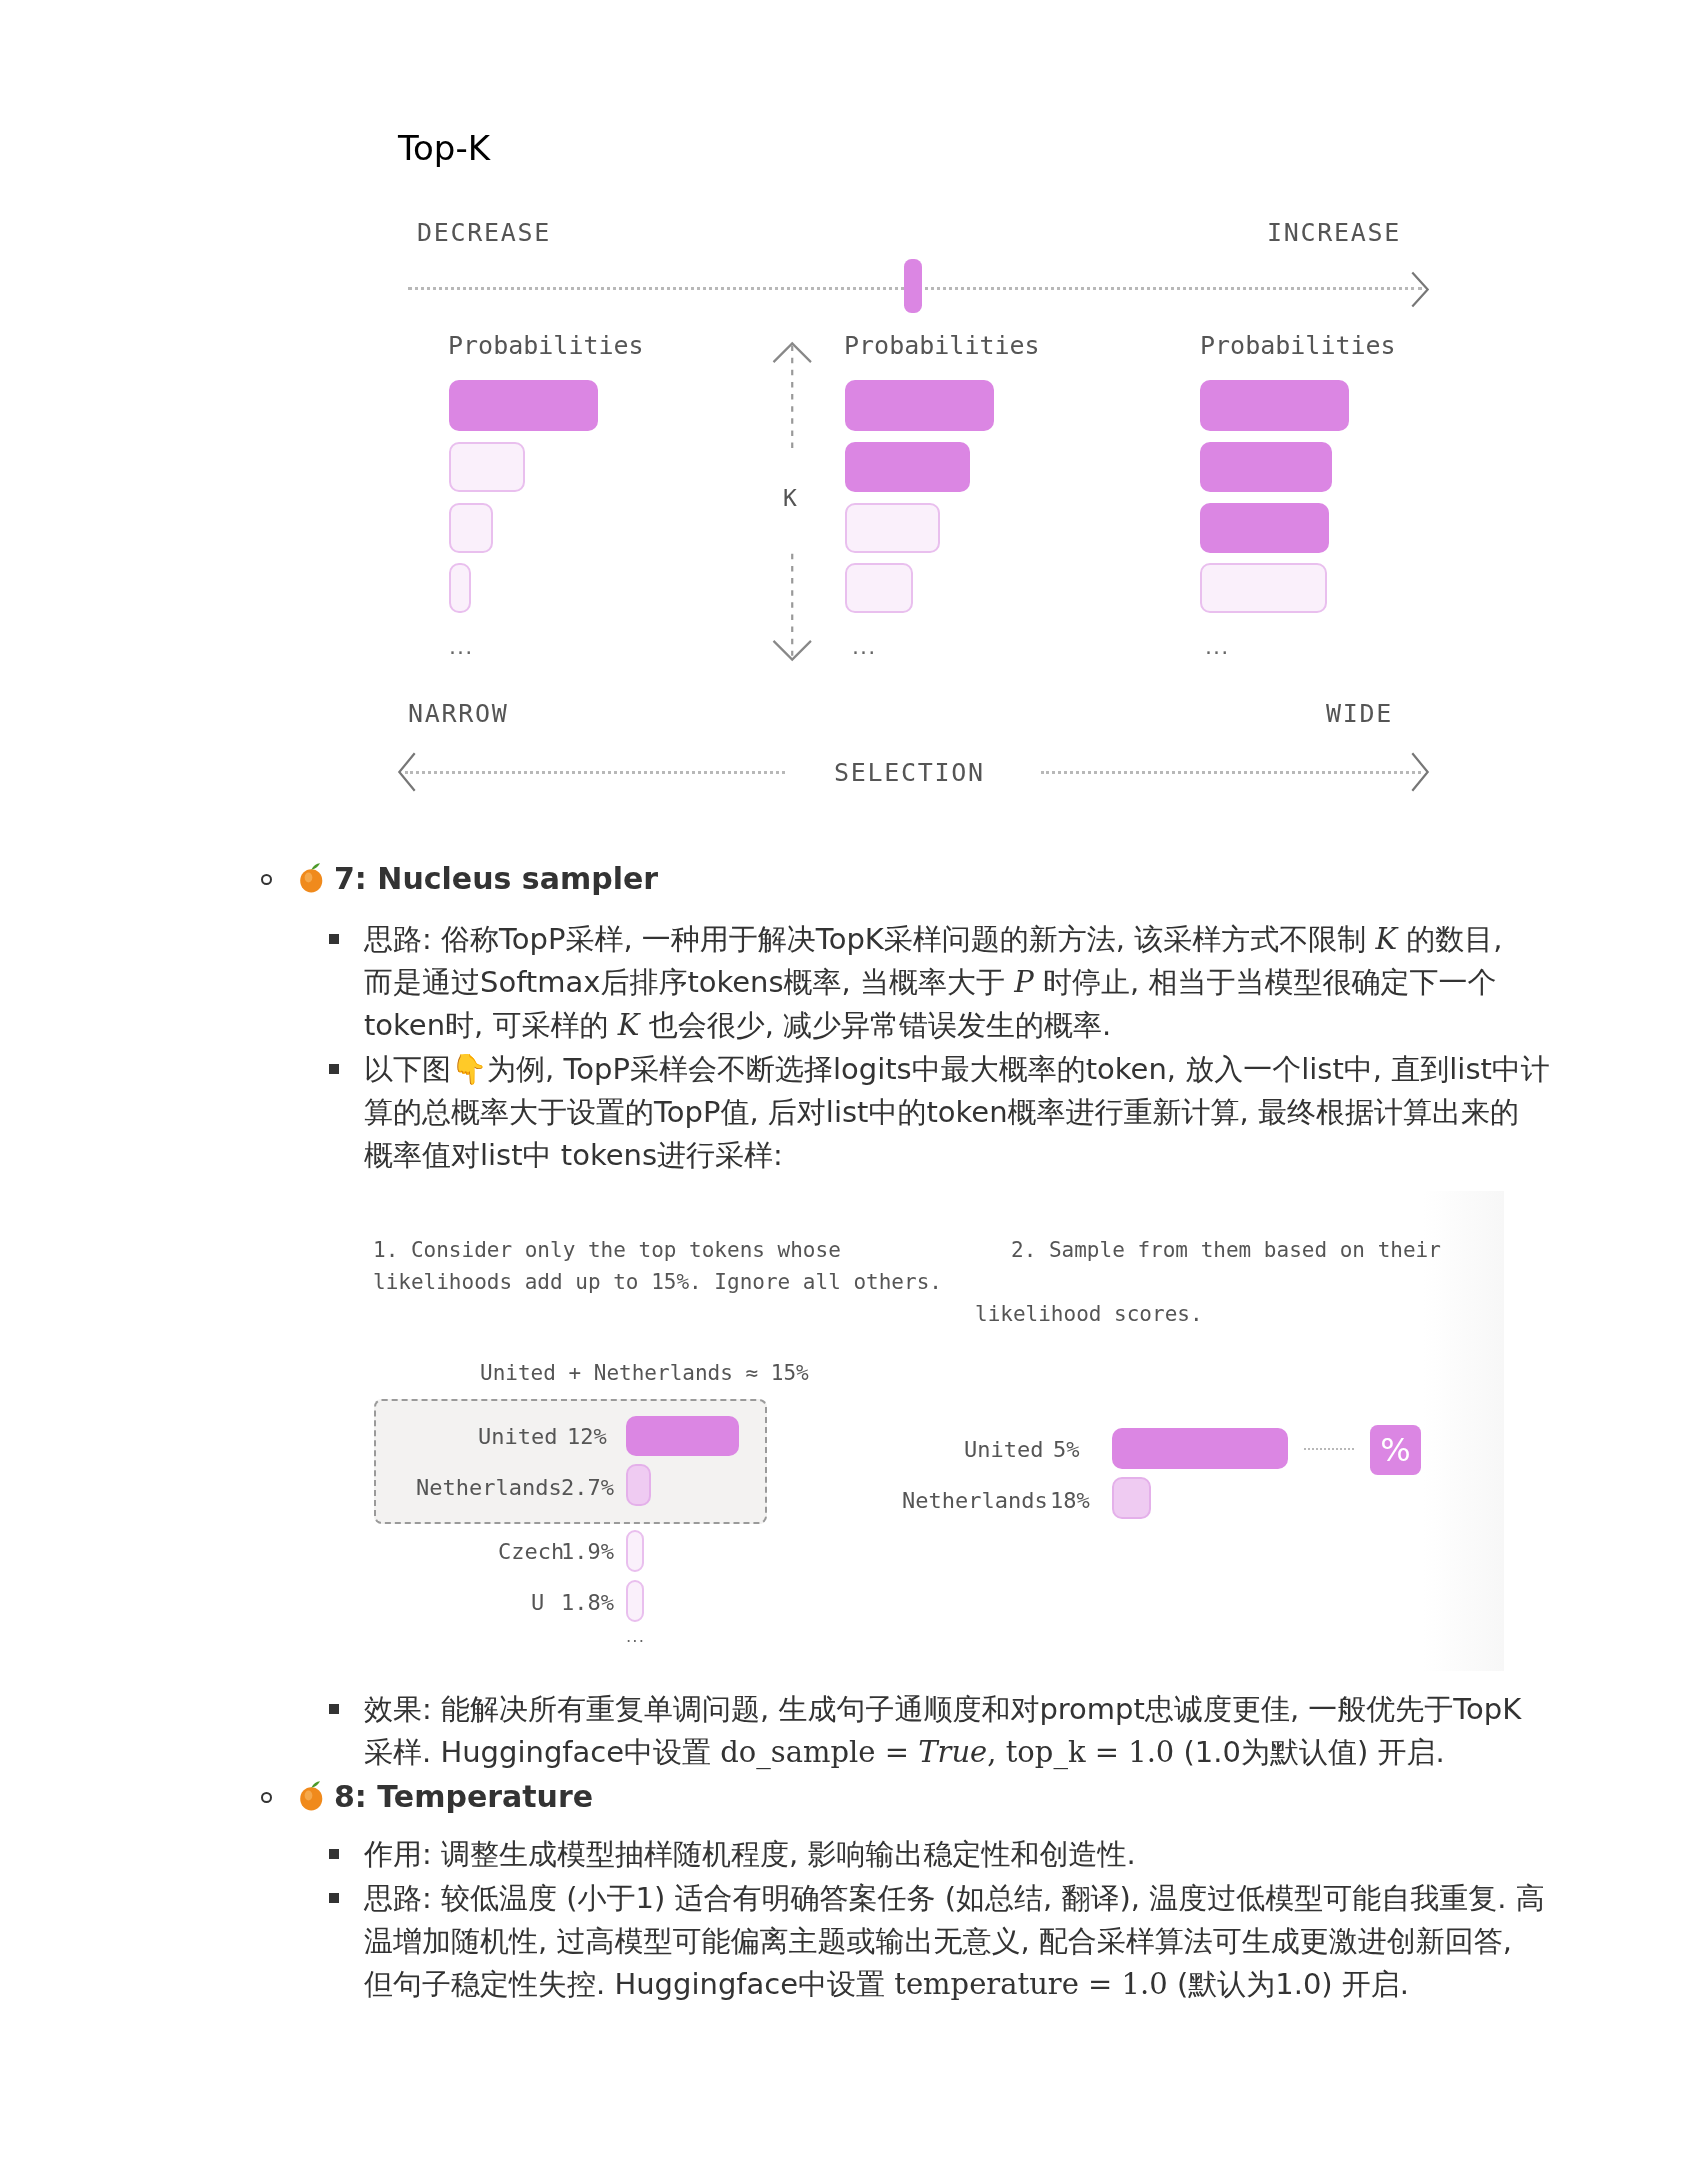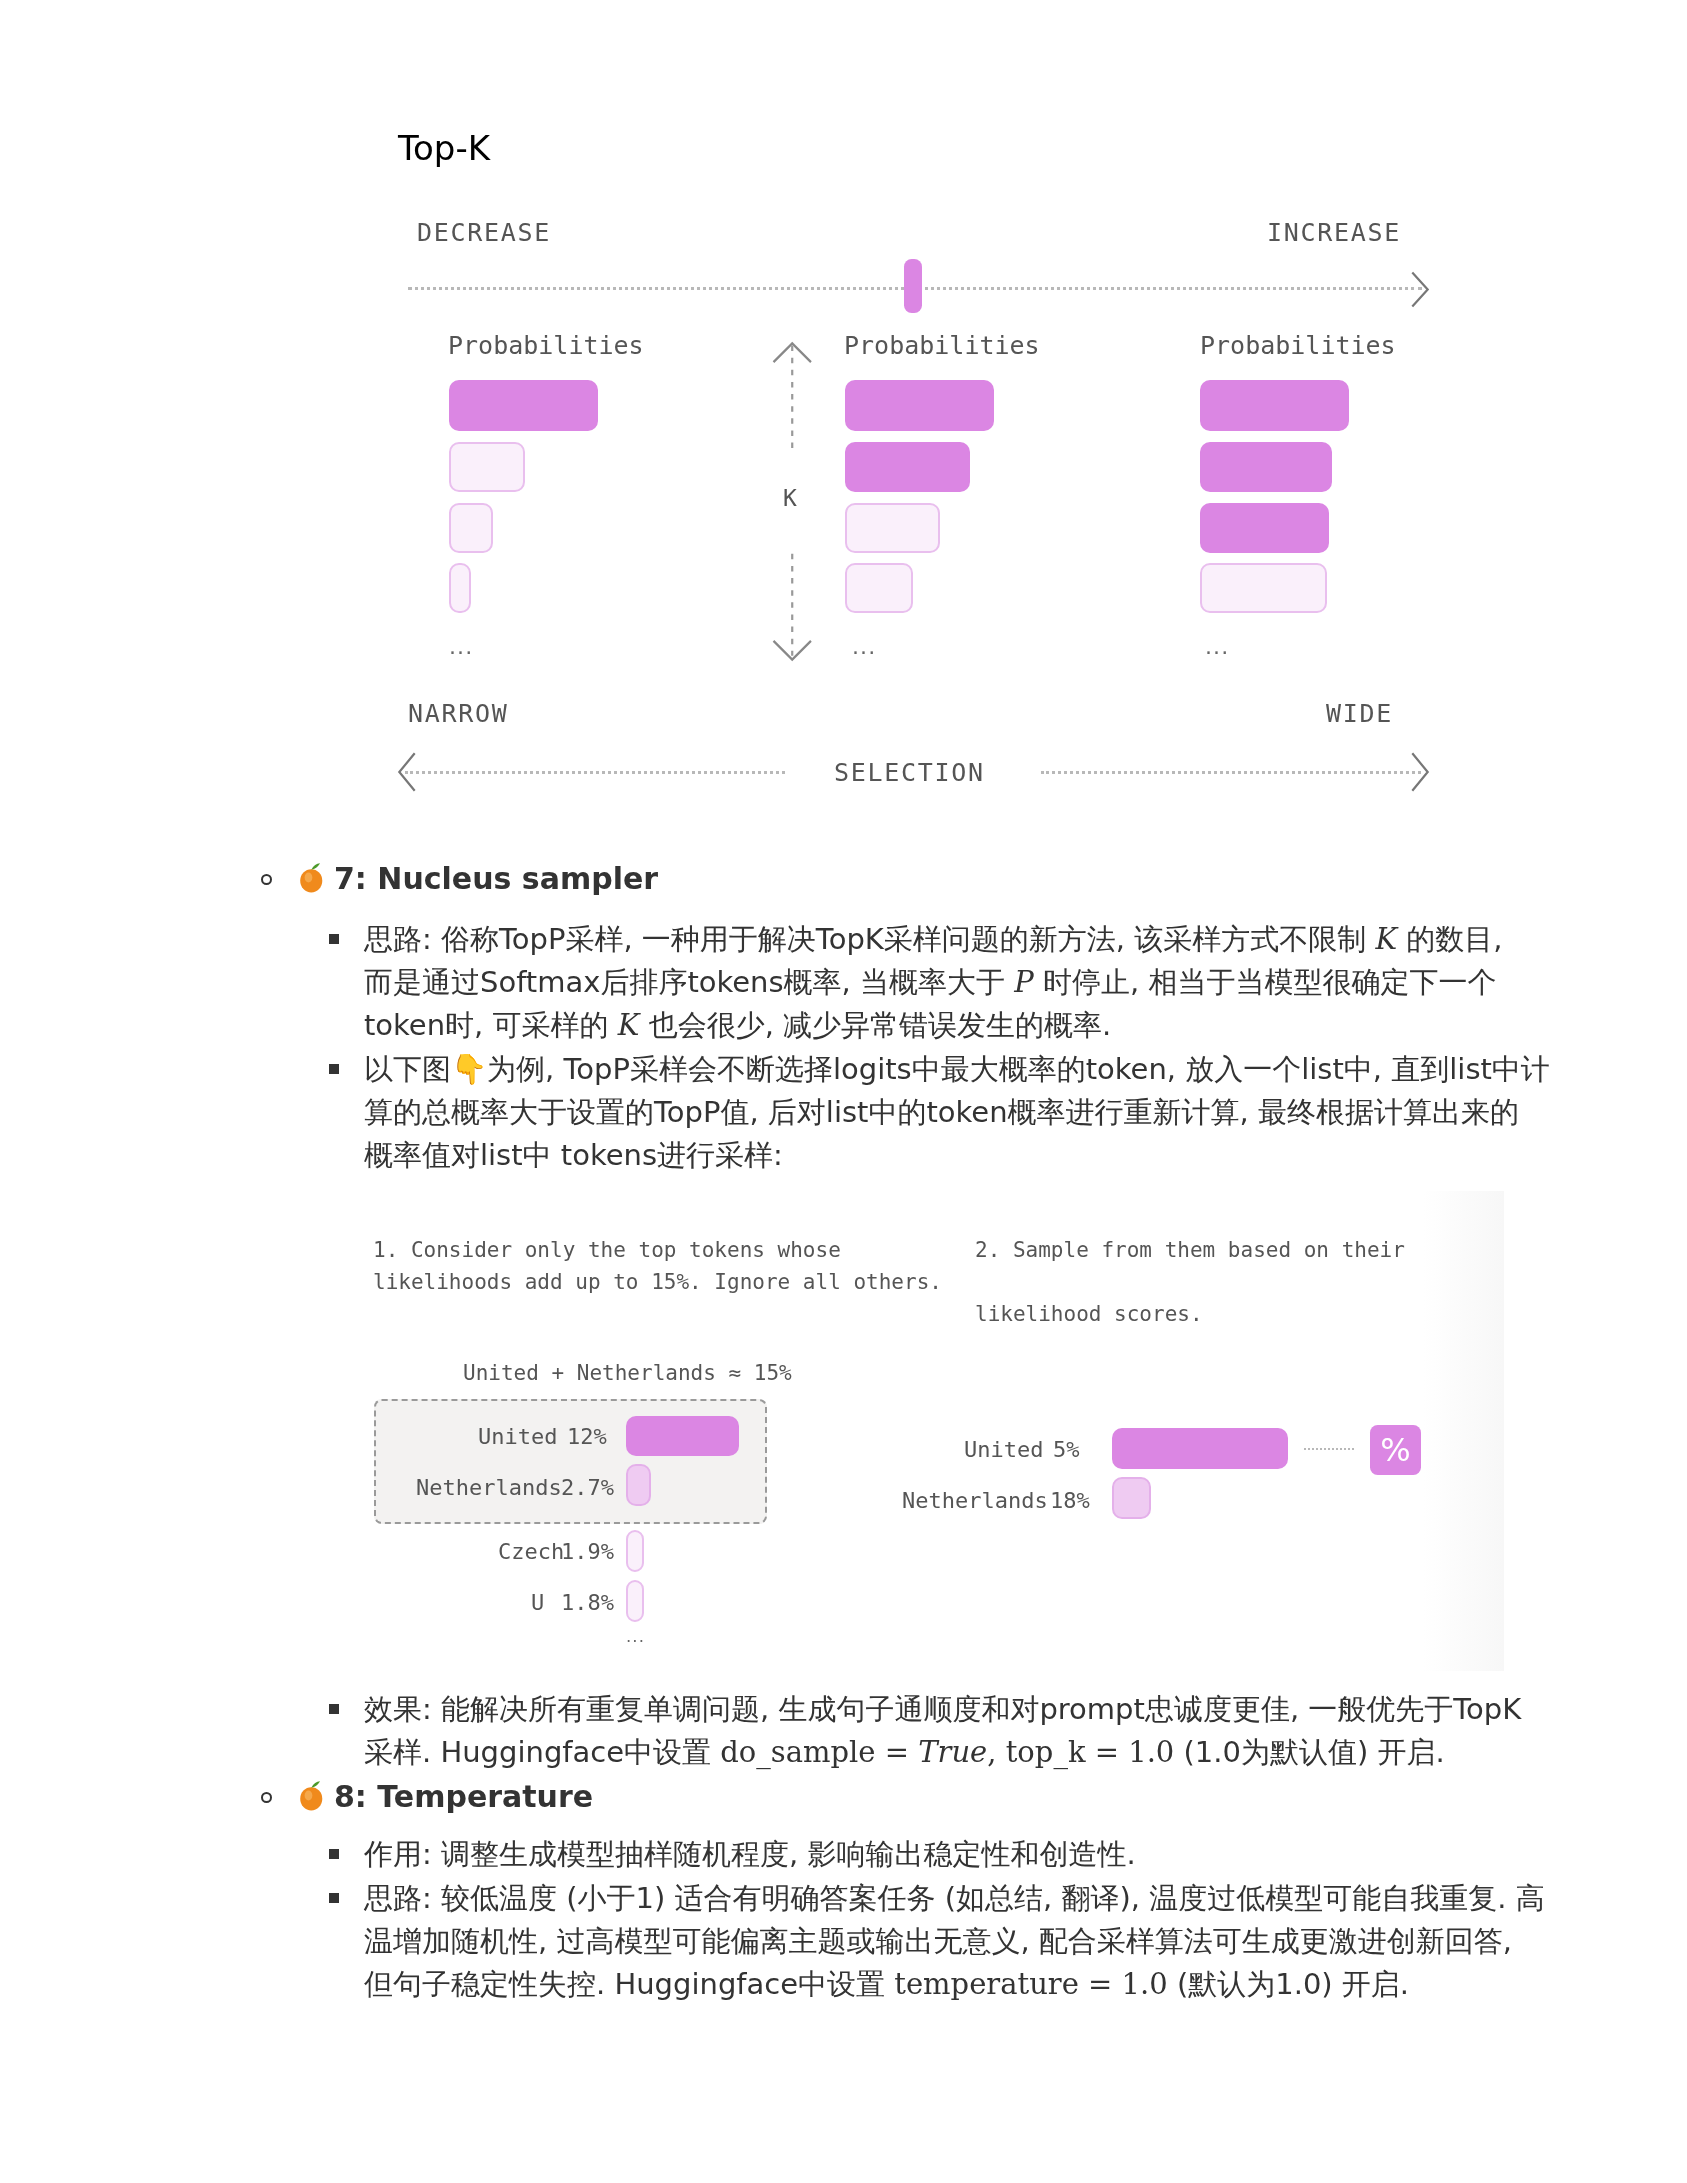--- a/index.html
+++ b/index.html
@@ -113,42 +113,42 @@
   <div class="square-bullet" style="left:329px;top:1064px;"></div>
   <div class="text" style="left:364px;top:1047px;">
     <span>以下图</span><span>👇</span><span>为例, TopP采样会不断选择logits中最大概率的token, 放入一个list中, 直到list中计</span>
   </div>
   <div class="text" style="left:364px;top:1090px;">算的总概率大于设置的TopP值, 后对list中的token概率进行重新计算, 最终根据计算出来的</div>
   <div class="text" style="left:364px;top:1133px;">概率值对list中 tokens进行采样:</div>
 
   <div class="abs" style="left:353px;top:1191px;width:1151px;height:480px;background:linear-gradient(to right,#ffffff 93%,#f7f7f7 100%);">
     <div class="abs mono" style="left:20px;top:47px;font-size:21px;color:#555;white-space:nowrap;">1. Consider only the top tokens whose</div>
     <div class="abs mono" style="left:20px;top:79px;font-size:21px;color:#555;white-space:nowrap;">likelihoods add up to 15%. Ignore all others.</div>
-    <div class="abs mono" style="left:110px;top:170px;font-size:21px;color:#555;white-space:nowrap;">United + Netherlands ≈ 15%</div>
+    <div class="abs mono" style="left:127px;top:170px;font-size:21px;color:#555;white-space:nowrap;">United + Netherlands ≈ 15%</div>
 
     <div class="abs" style="left:21px;top:208px;width:393px;height:125px;background:#f3f2f1;border:2.2px dashed #9a9a9a;border-radius:7.7px;box-sizing:border-box;"></div>
 
     <div class="n-label mono" style="left:125px;top:233px;">United</div>
     <div class="n-val mono" style="left:214px;top:233px;">12%</div>
     <div class="bar on" style="left:273px;top:225px;width:113px;height:40px;"></div>
 
     <div class="n-label mono" style="left:63px;top:284px;">Netherlands</div>
     <div class="n-val mono" style="left:208px;top:284px;">2.7%</div>
     <div class="bar mid" style="left:273px;top:273px;width:25px;height:42px;"></div>
 
     <div class="n-label mono" style="left:145px;top:348px;">Czech</div>
     <div class="n-val mono" style="left:208px;top:348px;">1.9%</div>
     <div class="bar off" style="left:273px;top:339px;width:17.6px;height:42px;border-width:2.2px;"></div>
 
     <div class="n-label mono" style="left:178px;top:399px;">U</div>
     <div class="n-val mono" style="left:208px;top:399px;">1.8%</div>
     <div class="bar off" style="left:273px;top:389px;width:17.6px;height:42px;border-width:2.2px;"></div>
     <div class="ell" style="left:273px;top:436px;font-size:16.5px;">...</div>
 
-    <div class="abs mono" style="left:622px;top:47px;font-size:21px;color:#555;white-space:nowrap;">2. Sample from them based on their</div>
+    <div class="abs mono" style="left:658px;top:47px;font-size:21px;color:#555;white-space:nowrap;">2. Sample from them based on their</div>
     <div class="abs mono" style="left:622px;top:79px;font-size:21px;color:#555;white-space:nowrap;margin-top:32px;">likelihood scores.</div>
 
     <div class="n-label mono" style="left:611px;top:246px;">United</div>
     <div class="n-val mono" style="left:700px;top:246px;">5%</div>
     <div class="bar on" style="left:759px;top:237px;width:176px;height:41px;"></div>
     <div class="dots" style="left:951px;top:257px;width:50px;border-top-width:2.2px;"></div>
     <div class="abs" style="left:1017px;top:234px;width:51px;height:50px;background:#db86e3;border-radius:7.7px;color:#ffffff;font-size:32px;text-align:center;line-height:50px;">%</div>
 
     <div class="n-label mono" style="left:549px;top:297px;">Netherlands</div>
     <div class="n-val mono" style="left:697px;top:297px;text-align:right;">18%</div>

